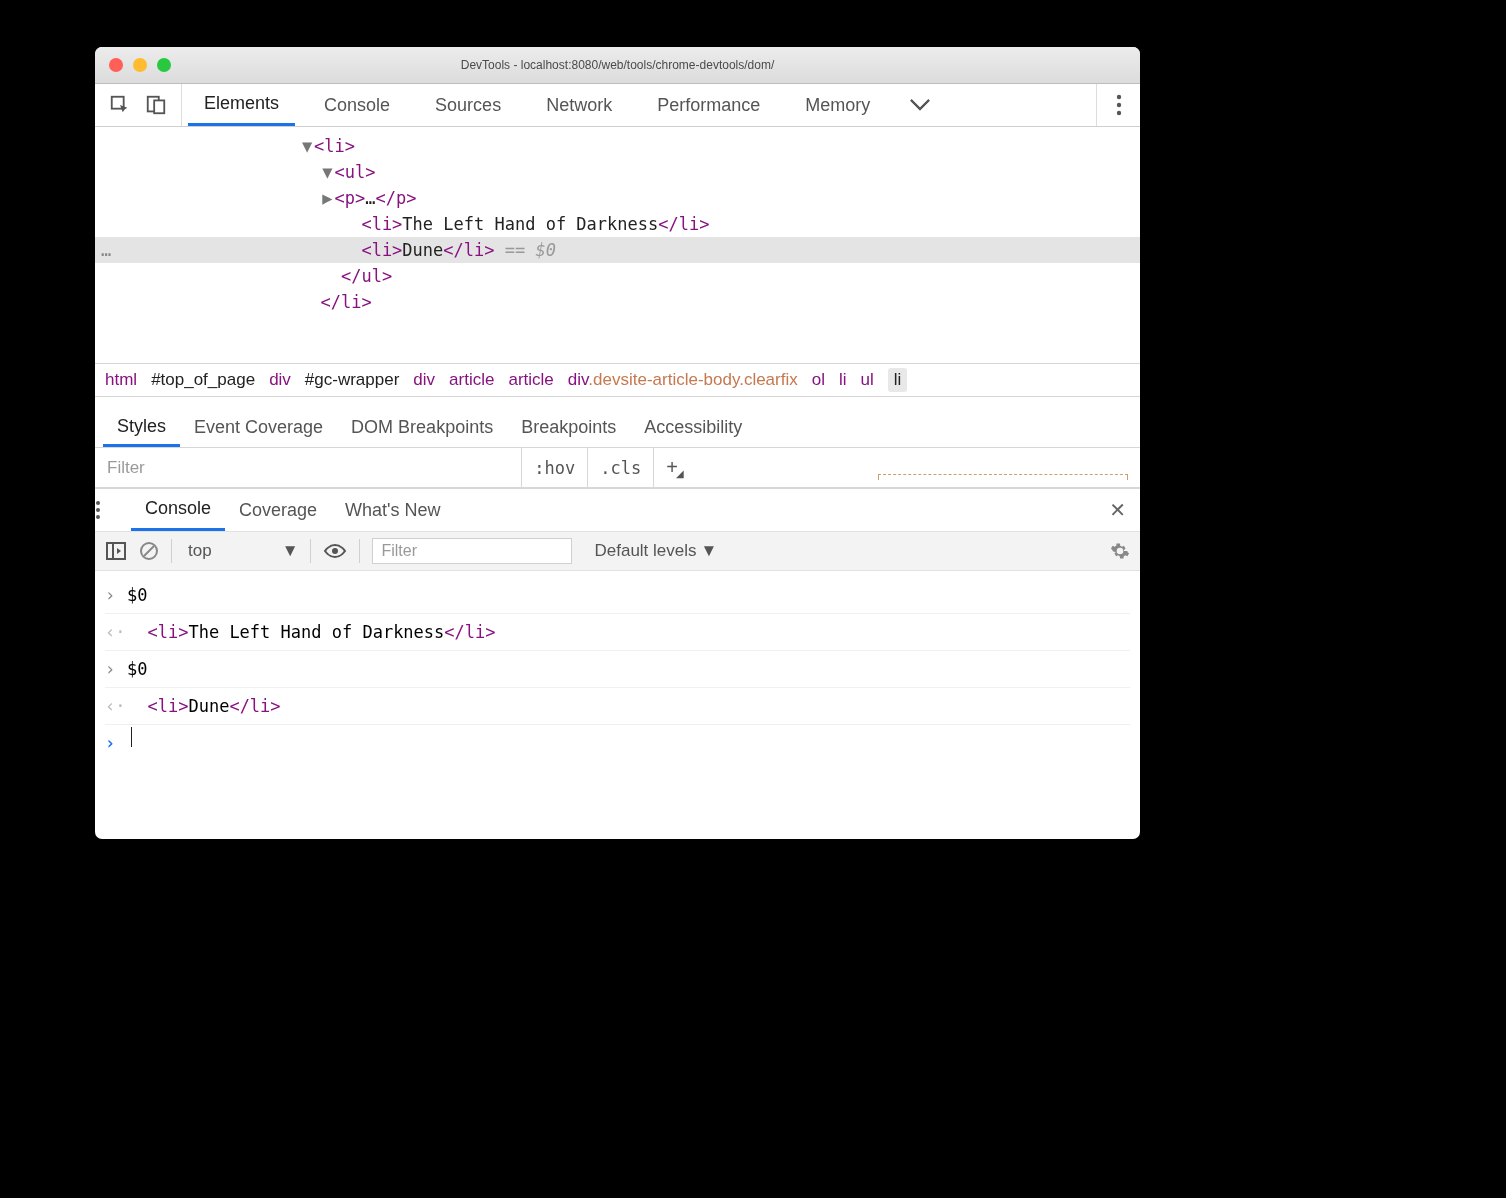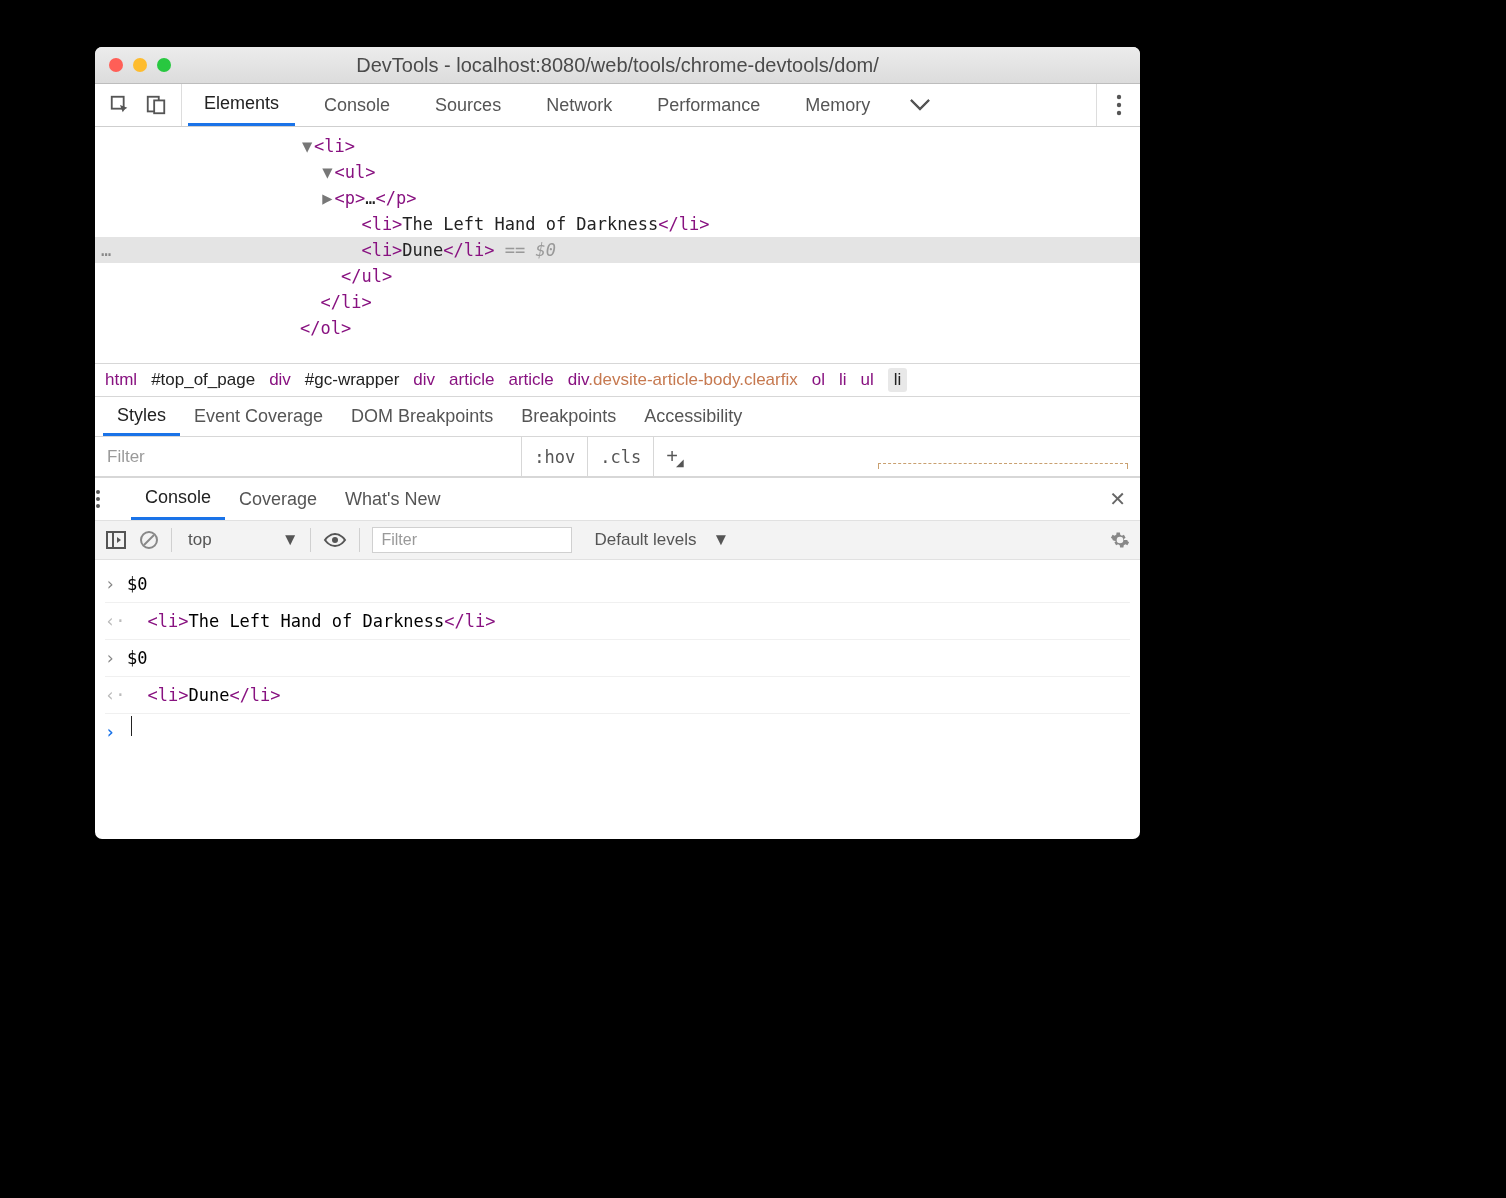--- a/index.html
+++ b/index.html
@@ -28,21 +28,21 @@
     height: 37px;
     background: linear-gradient(#ececec,#dcdcdc);
     display: flex;
     align-items: center;
     border-bottom: 1px solid #bdbdbd;
     position: relative;
   }
   .traffic { display:flex; gap:10px; margin-left:14px; }
   .dot { width:14px; height:14px; border-radius:50%; }
   .dot.r{background:#ff5f57;} .dot.y{background:#febc2e;} .dot.g{background:#28c840;}
-  .title { position:absolute; left:0; right:0; text-align:center; font-size:20px; color:#4b4b4b; pointer-events:none;}
+  .title { position:absolute; left:0; right:0; text-align:center; font-size:12px; color:#4b4b4b; pointer-events:none;}
   .toolbar {
     height: 43px;
     border-bottom: 1px solid #cfcfcf;
     display: flex;
     align-items: center;
     font-size: 18px;
     color:#555;
   }
   .tb-icons { display:flex; align-items:center; gap:14px; padding:0 14px; border-right:1px solid #ddd; height:100%;}
   .ico { width:22px; height:22px; display:flex; align-items:center; justify-content:center; color:#555;}
@@ -71,21 +71,21 @@
   .crumbs {
     height:34px; border-top:1px solid #d7d7d7; border-bottom:1px solid #d7d7d7;
     display:flex; align-items:center; padding:0 10px; font-size:17px; gap:14px;
     white-space:nowrap; overflow:hidden;
   }
   .crumb { color:#881280; cursor:default;}
   .crumb.id { color:#222;}
   .crumb .cls { color:#c67950;}
   .crumb.active { color:#222; background:#e8e8e8; padding:2px 6px; border-radius:3px;}
   .subtabs {
-    height:40px; display:flex; align-items:center; font-size:18px; color:#555; border-bottom:1px solid #d7d7d7; padding-left:8px;
+    height:40px; display:flex; align-items:center; font-size:18px; color:#555; border-bottom:1px solid #d7d7d7; padding-left:8px;margin-top:11px;
   }
   .subtab { padding:0 14px; height:100%; display:flex; align-items:center;}
   .subtab.active { color:#222; border-bottom:3px solid #1a73e8;}
   .filterrow {
     height:40px; display:flex; align-items:center; border-bottom:1px solid #d7d7d7; font-size:17px;
   }
   .filterrow input {
     border:none; outline:none; font-size:17px; flex:1; padding:0 12px; color:#333; height:100%;
   }
   .filterrow input::placeholder { color:#9a9a9a;}
@@ -101,21 +101,21 @@
   .dtab.active { color:#222; border-bottom:3px solid #1a73e8;}
   .dclose { margin-left:auto; padding:0 14px; color:#666; font-size:20px;}
   .drawer-ctl {
     height:40px; background:#f3f3f3; border-top:1px solid #e1e1e1; border-bottom:1px solid #e1e1e1;
     display:flex; align-items:center; font-size:17px; color:#555; padding:0 10px; gap:12px;
   }
   .sep { width:1px; height:24px; background:#d0d0d0;}
   .ctx { display:flex; align-items:center; gap:70px; border:none; background:none;}
   .dinput { background:#fff; border:1px solid #d0d0d0; height:26px; padding:0 8px; width:200px; font-size:16px;}
   .dinput::placeholder{color:#999;}
-  .levels { display:flex; align-items:center; gap:16px; margin-left:10px;}
+  .levels { display:flex; align-items:center; gap:4px; margin-left:10px;}
   .gear { margin-left:auto; color:#777;}
   .console-body {
     font-family: Menlo, Consolas, monospace; font-size:17px; line-height:32px; padding:6px 10px;
   }
   .crow { display:flex; align-items:flex-start; border-bottom:1px solid #f0f0f0; padding:2px 0;}
   .cmark { width:22px; color:#888;}
   .cmark.in { color:#888;}
   .cmark.out { color:#bbb;}
   .cmark.prompt { color:#1a73e8; font-weight:bold;}
   .ccontent .tag{ color:#881280;}
@@ -175,21 +175,20 @@
   </div>
 
   <div class="dom">
     <div class="dom-line">                 <span class="tri">▼</span><span class="tag">&lt;li&gt;</span></div>
     <div class="dom-line">                   <span class="tri">▼</span><span class="tag">&lt;ul&gt;</span></div>
     <div class="dom-line">                   <span class="tri">▶</span><span class="tag">&lt;p&gt;</span><span class="txt">…</span><span class="tag">&lt;/p&gt;</span></div>
     <div class="dom-line">                       <span class="tag">&lt;li&gt;</span><span class="txt">The Left Hand of Darkness</span><span class="tag">&lt;/li&gt;</span></div>
     <div class="dom-line sel">                       <span class="tag">&lt;li&gt;</span><span class="txt">Dune</span><span class="tag">&lt;/li&gt;</span><span class="gray"> == $0</span></div>
     <div class="dom-line">                     <span class="tag">&lt;/ul&gt;</span></div>
     <div class="dom-line">                   <span class="tag">&lt;/li&gt;</span></div>
-    <div class="dom-line">                 <span class="tag">&lt;/ol&gt;</span></div>
   </div>
 
   <div class="crumbs">
     <span class="crumb">html</span>
     <span class="crumb id">#top_of_page</span>
     <span class="crumb">div</span>
     <span class="crumb id">#gc-wrapper</span>
     <span class="crumb">div</span>
     <span class="crumb">article</span>
     <span class="crumb">article</span>

